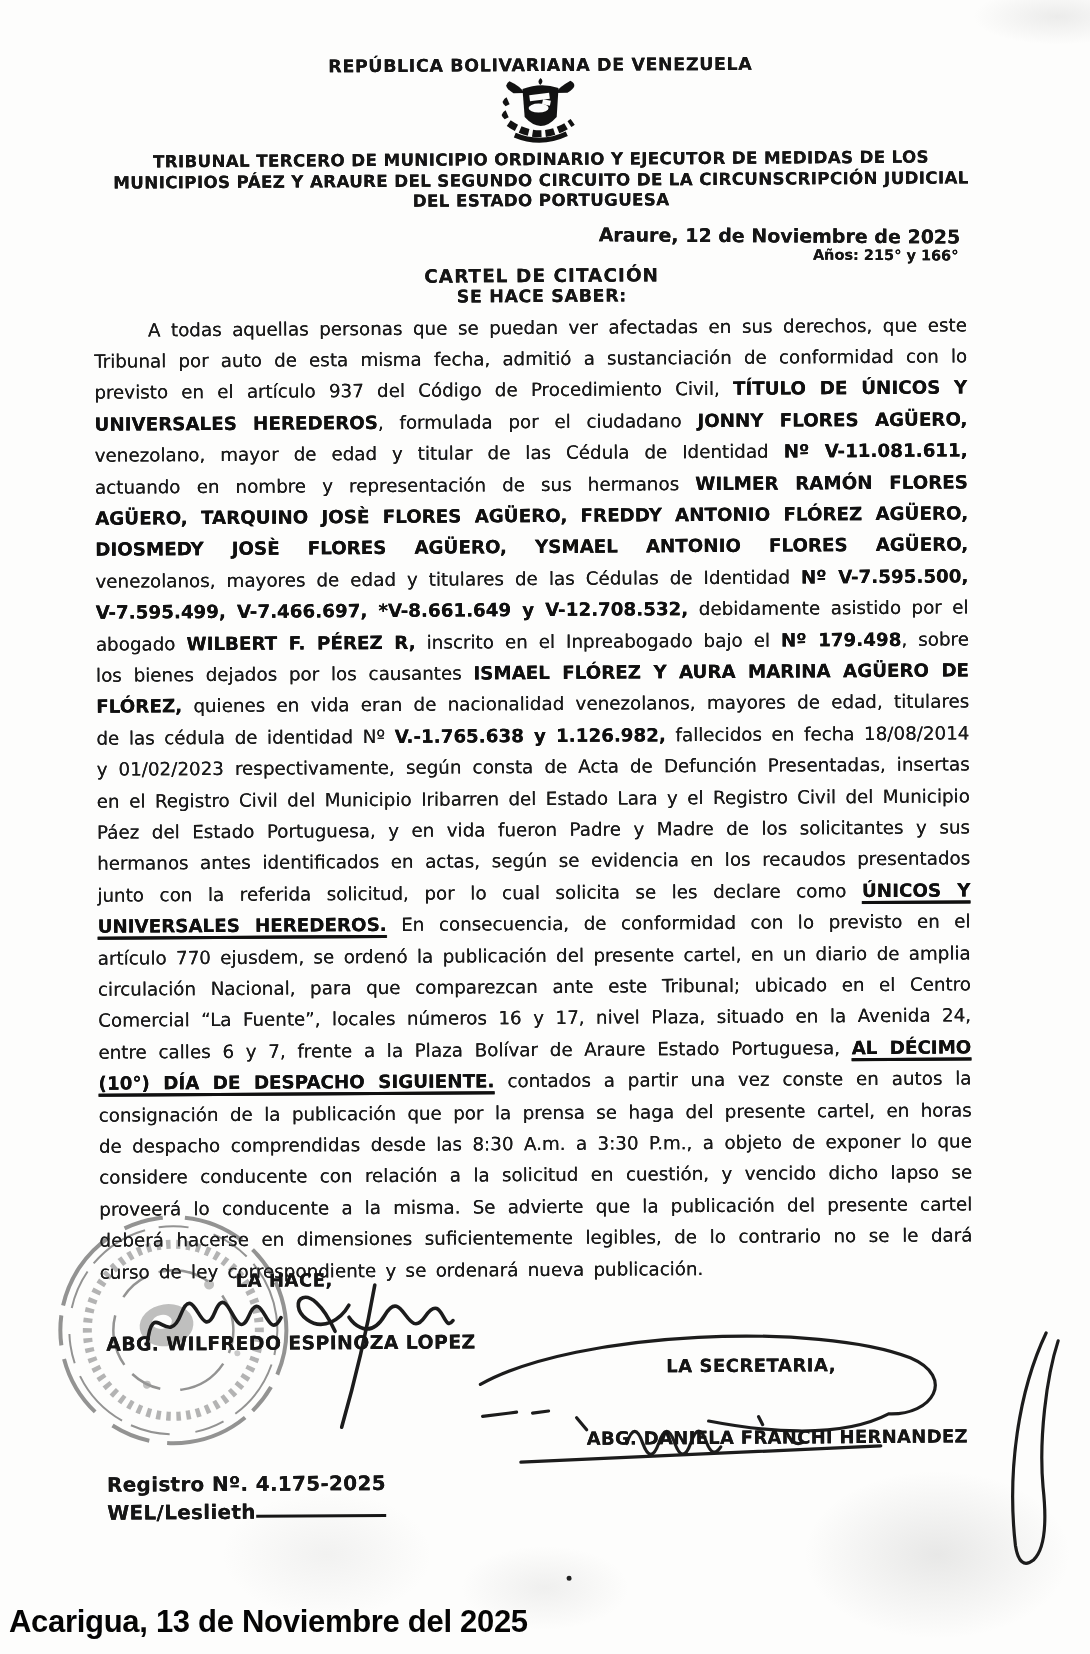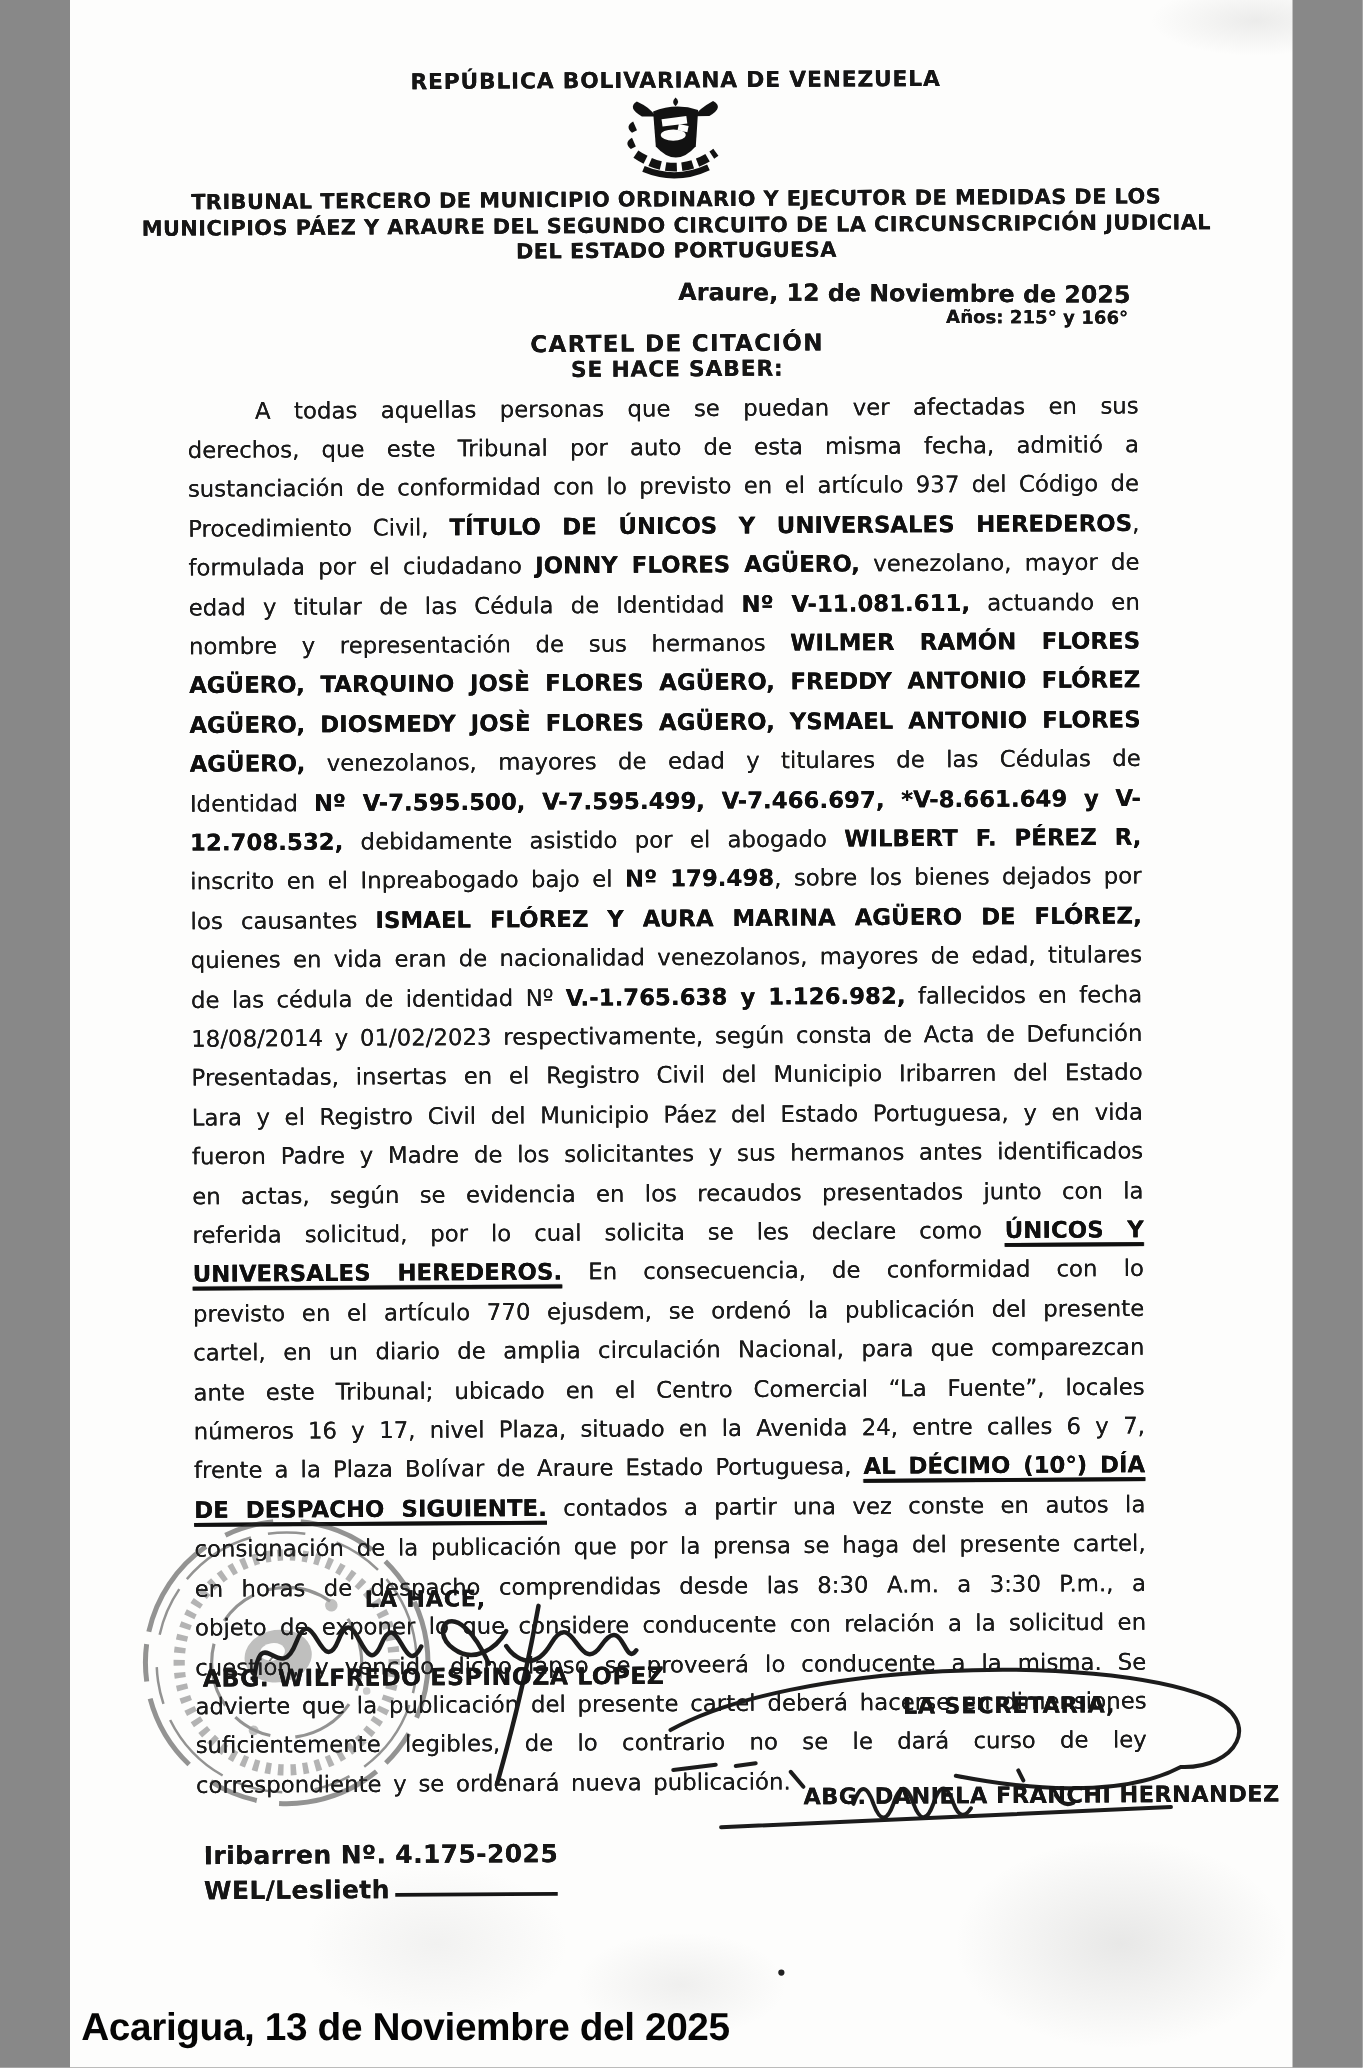--- a/index.html
+++ b/index.html
@@ -1,17 +1,17 @@
 <!DOCTYPE html>
 <html><head>
 <meta charset="utf-8">
 <style>
   html,body{margin:0;padding:0;background:#888;}
   .page{
-    position:relative;width:978px;height:1654px;margin:0 auto;overflow:hidden;
+    position:relative;width:1090px;height:1654px;margin:0 auto;overflow:hidden;
     background:
       radial-gradient(ellipse 190px 120px at 86% 94%, rgba(120,120,120,.16), transparent 70%),
       radial-gradient(ellipse 150px 90px at 30% 94%, rgba(140,140,140,.10), transparent 70%),
       radial-gradient(ellipse 120px 60px at 50% 96%, rgba(140,140,140,.12), transparent 70%),
       radial-gradient(ellipse 120px 40px at 97% 1%, rgba(130,130,130,.14), transparent 70%),
       #fdfdfc;
     font-family:"DejaVu Sans", sans-serif;color:#161616;
   }
   .scan{position:absolute;inset:0;transform:rotate(-0.35deg);padding-top:55px;box-sizing:border-box;}
   .scan *{text-shadow:0 0 .4px currentColor;}
@@ -115,21 +115,21 @@
         <path d="M330,116 q6,10 14,6"></path>
         <path d="M588,14 C560,72 548,152 556,226 Q560,252 574,241 Q590,226 584,168 C580,120 588,58 600,22"></path>
         <path d="M62,140 L422,126"></path>
       </g>
     </svg>
 
     <div class="abs siglabel" style="left:663px;top:1356px;">LA SECRETARIA,</div>
     <div class="abs signame" style="left:583px;top:1428px;font-size:18px;">ABG. DANIELA FRANCHI HERNANDEZ</div>
 
     <div class="abs refs" style="left:103px;top:1470px;">
-      <span>Iribarren Nº. </span><span class="u2">4.175-2025</span>
+      <span>Registro Nº. </span><span class="u2">4.175-2025</span>
     </div>
     <div class="abs refs" style="left:103px;top:1498px;">WEL/Leslieth</div>
 
     <div class="ink-dot" style="left:562px;top:1576px;"></div>
   </div>
 
   <div class="bottomstrip">
     <div class="pubdate">Acarigua, 13 de Noviembre del 2025</div>
   </div>
 </div>

